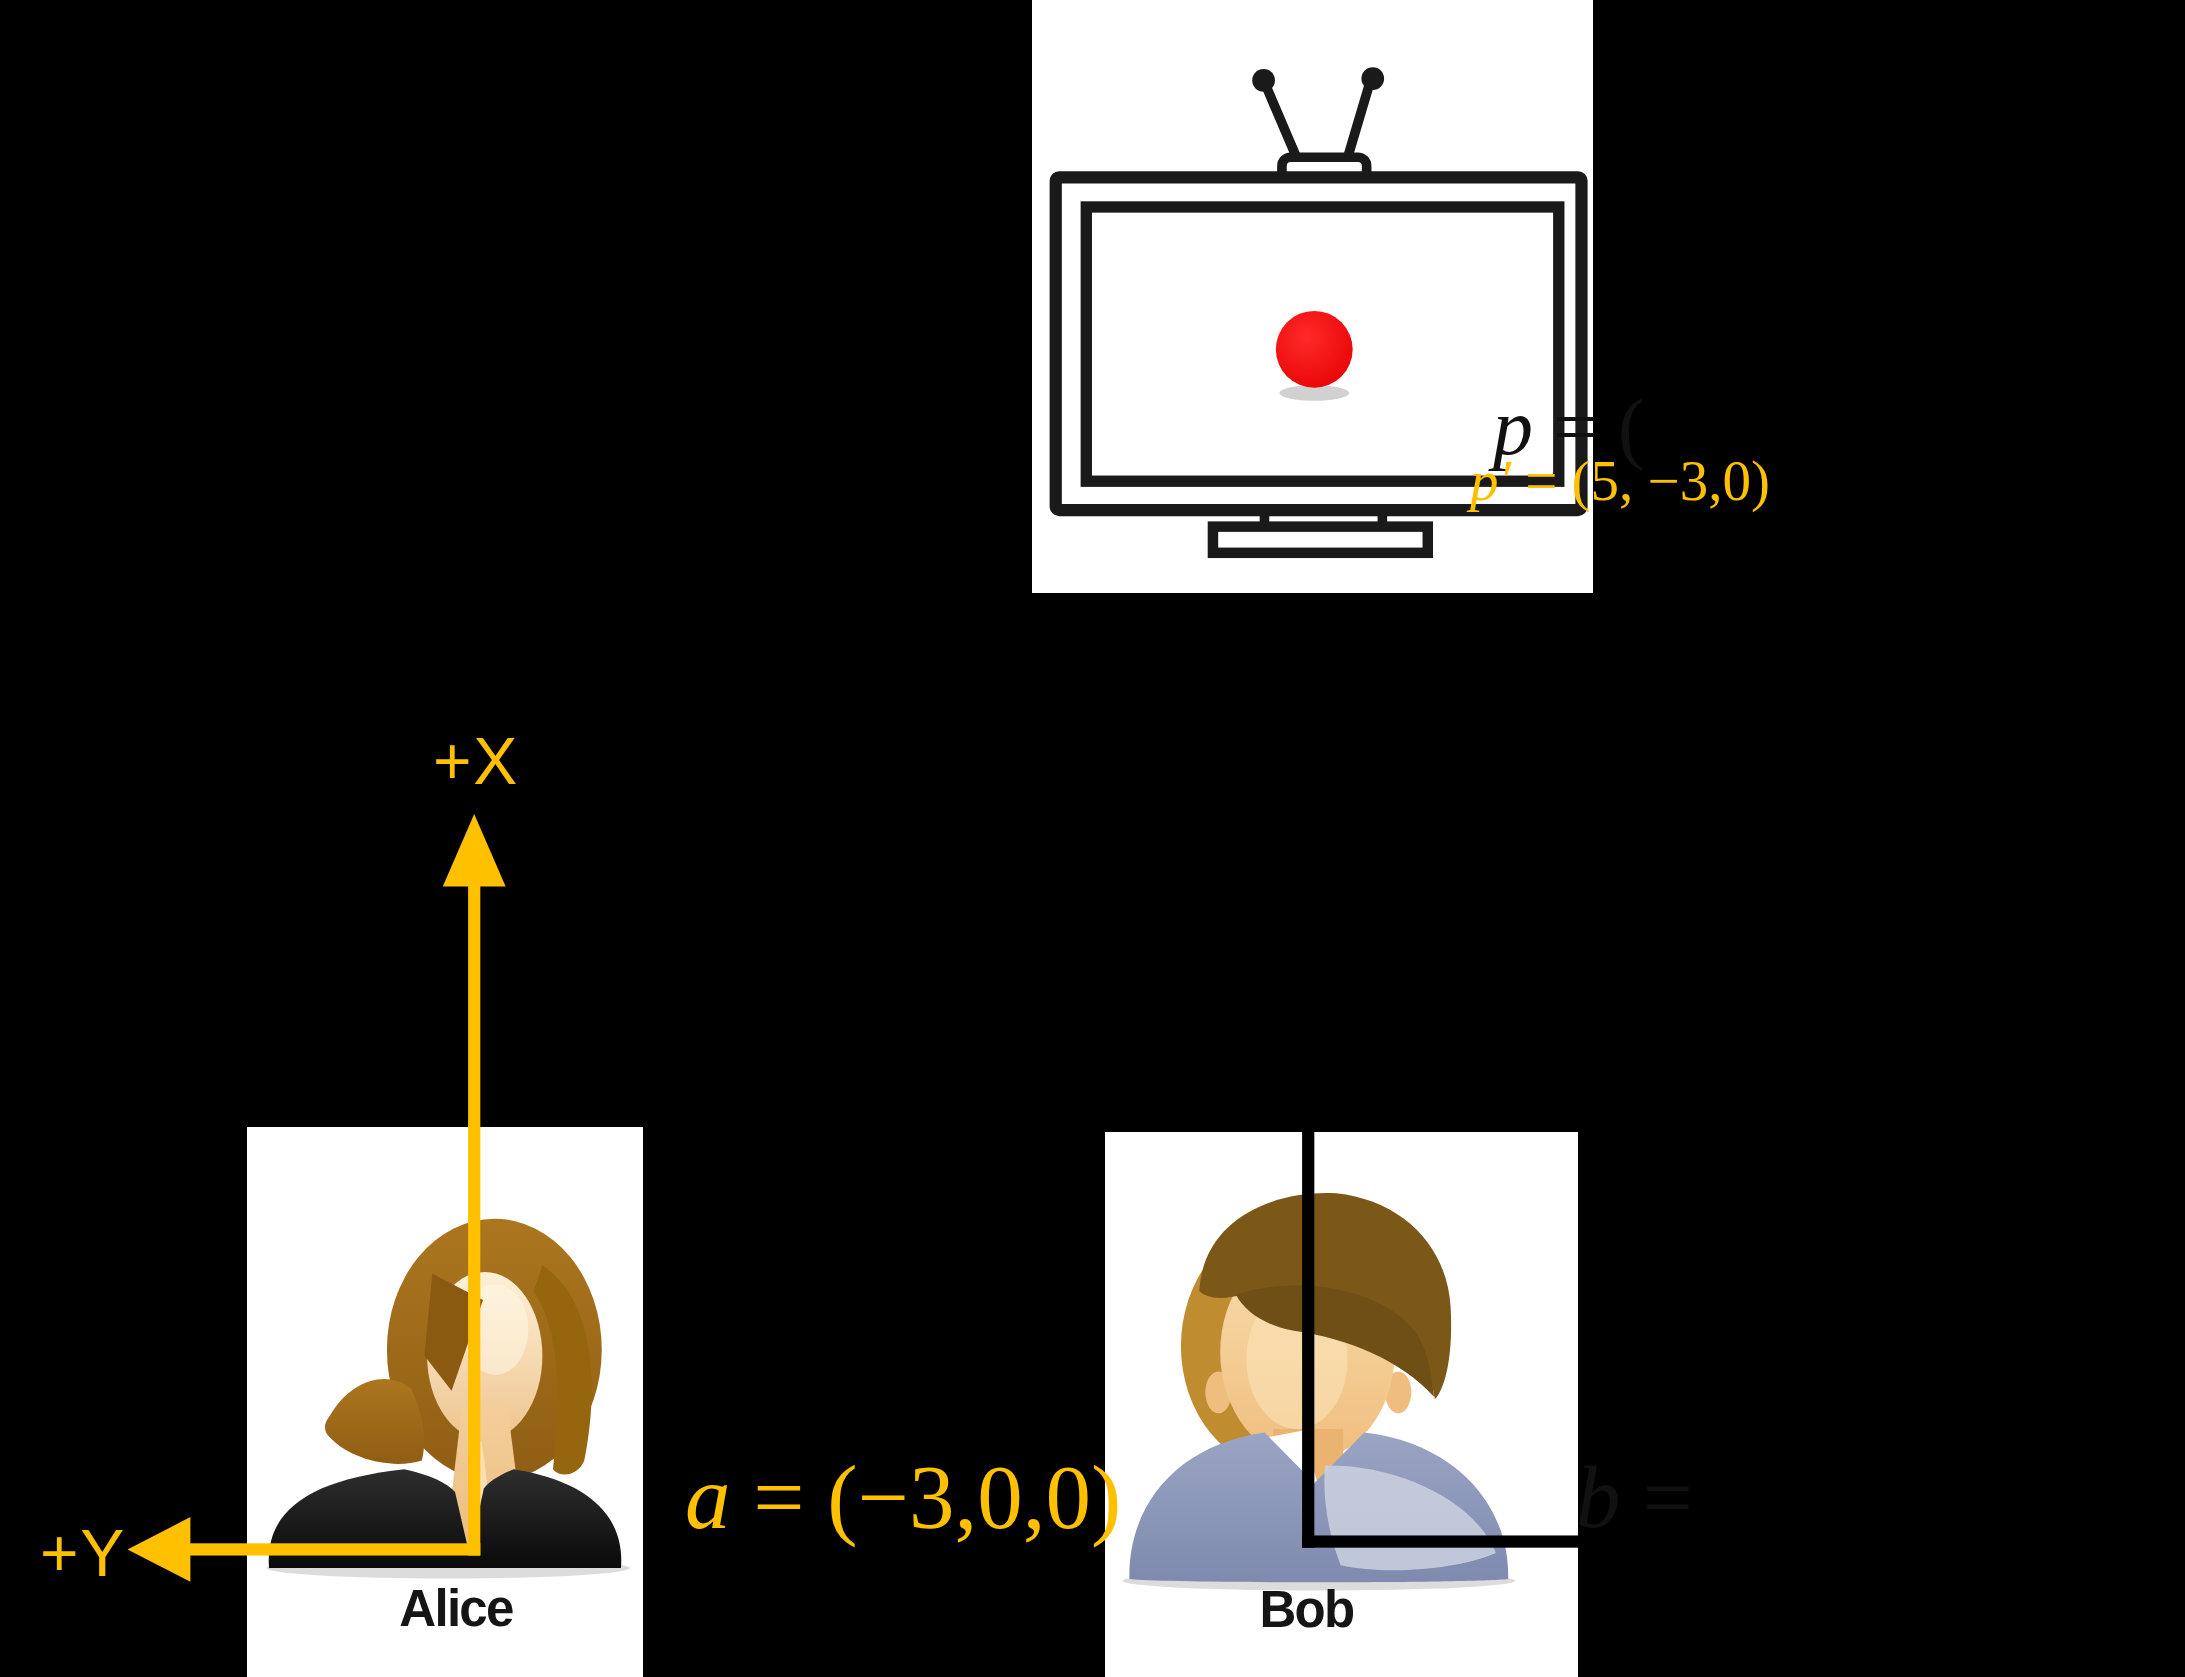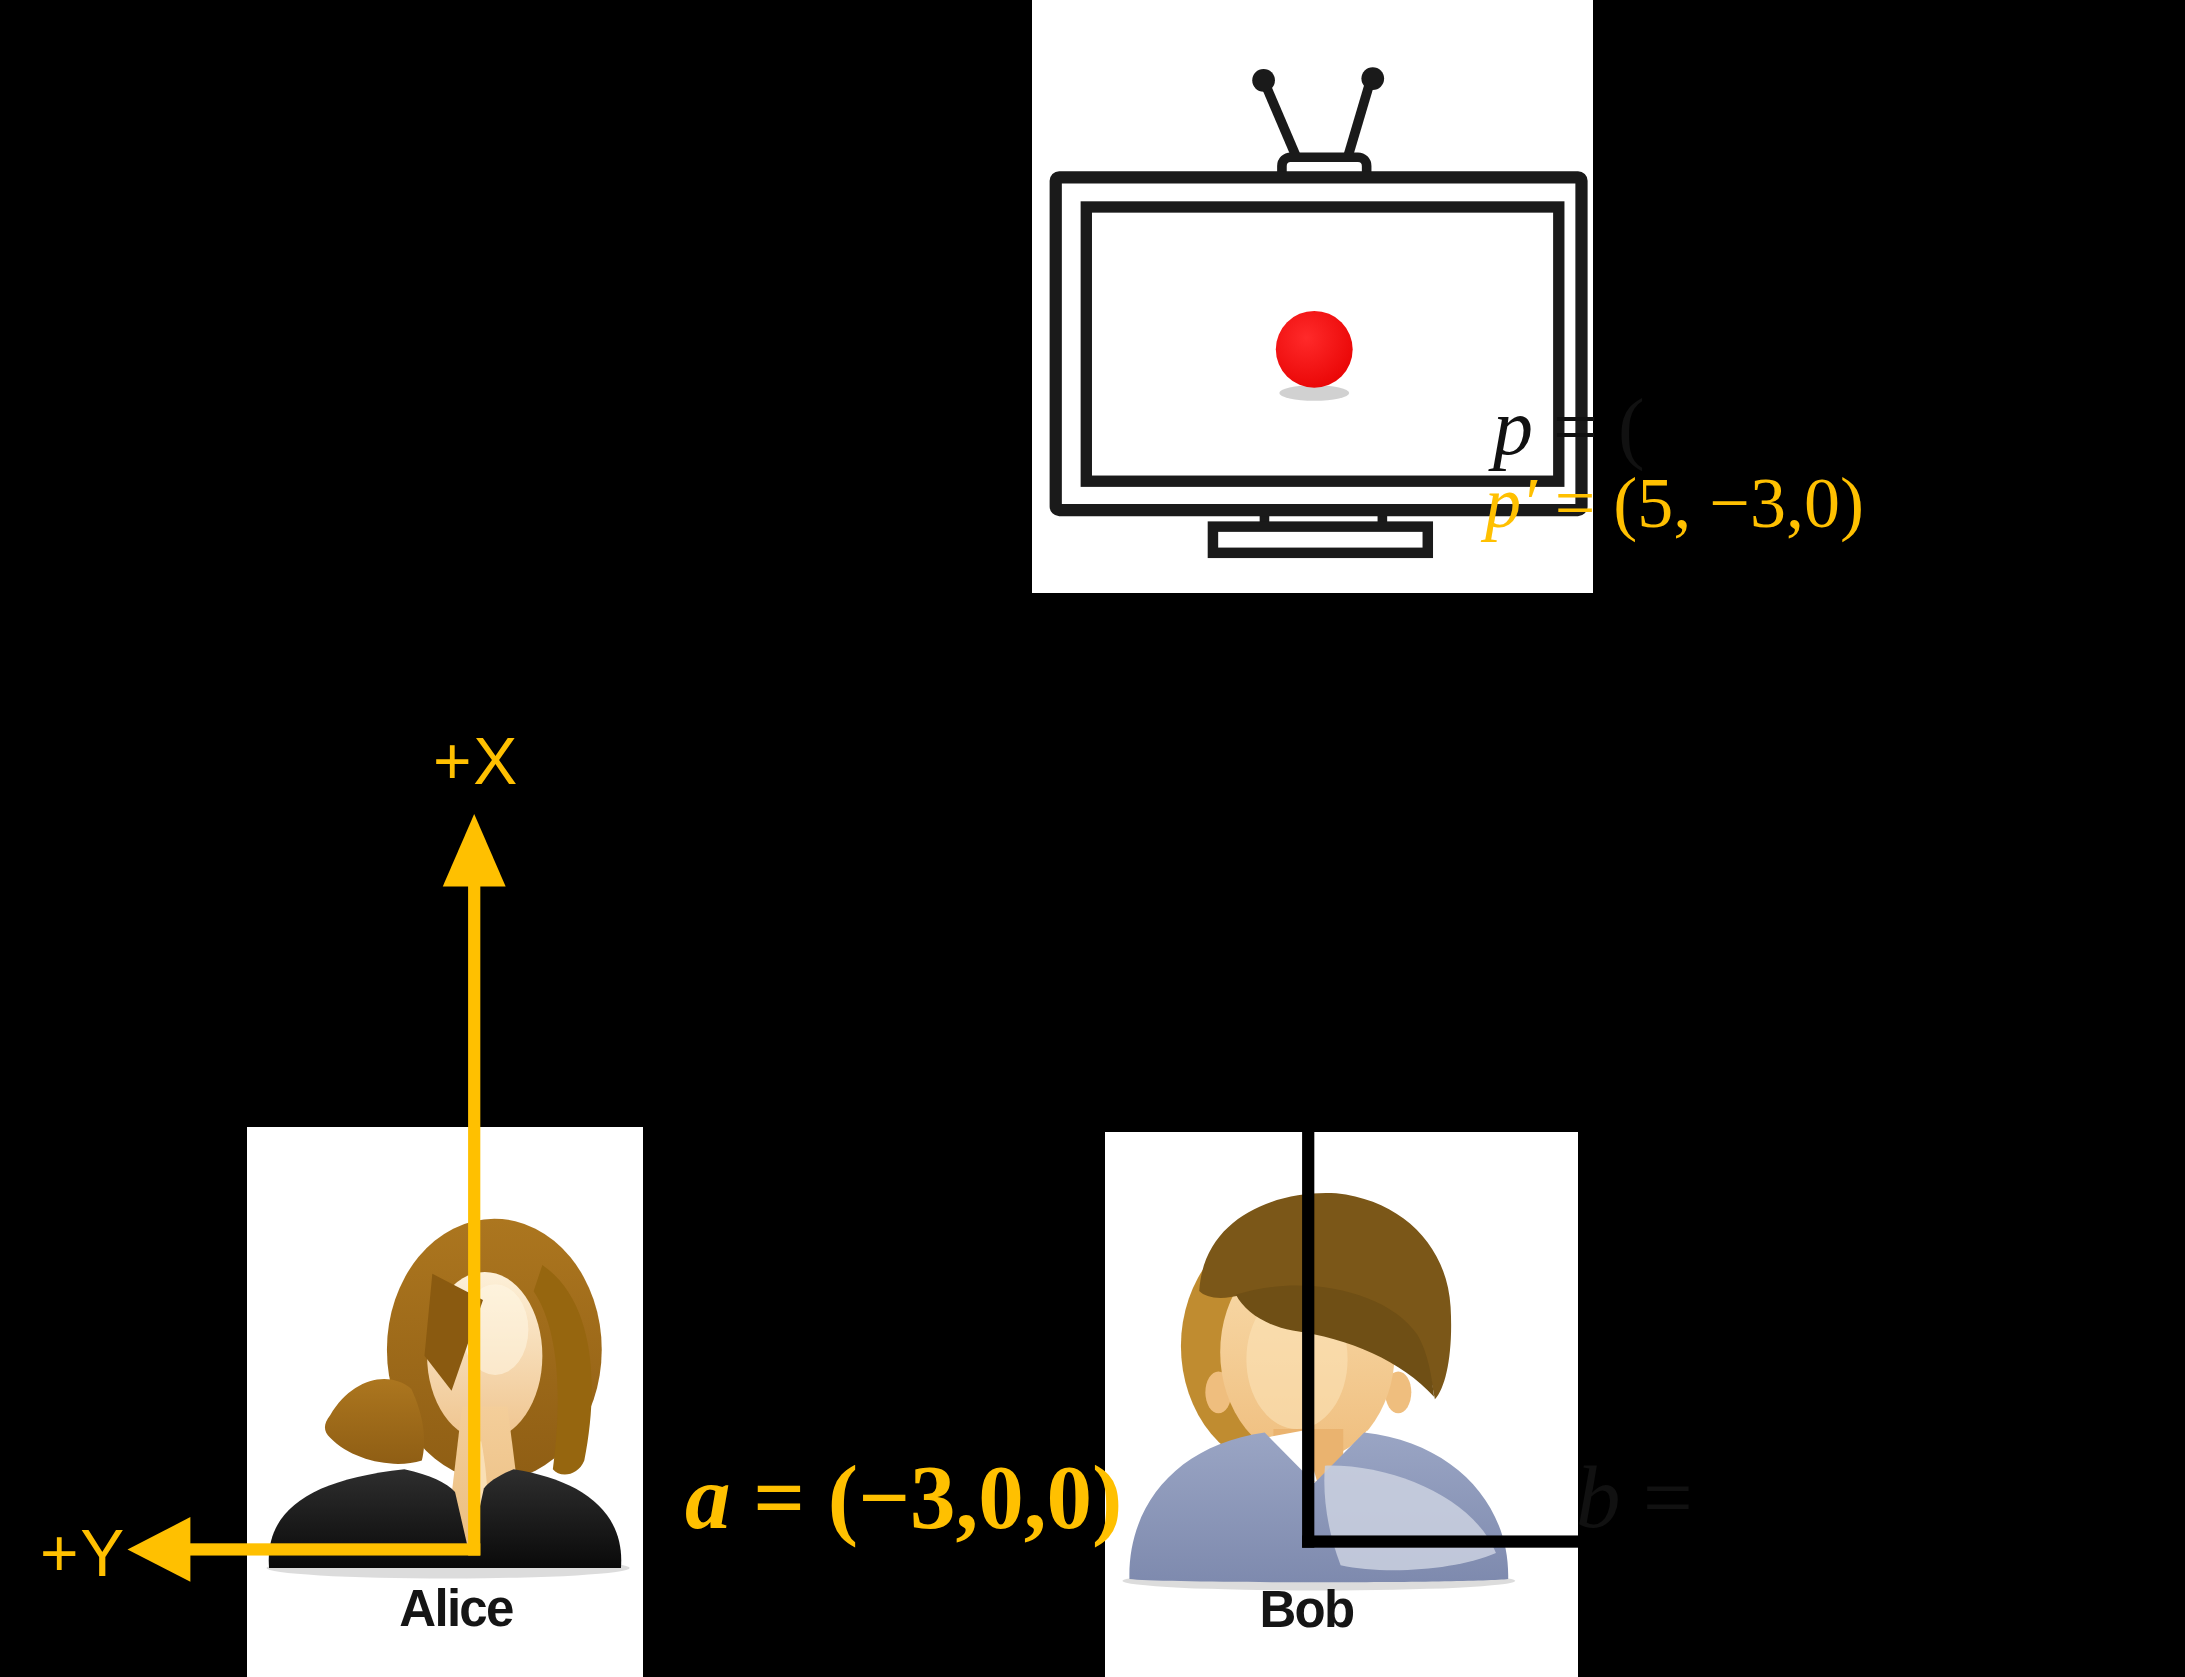--- a/index.html
+++ b/index.html
@@ -9,22 +9,22 @@
   }
   .panel{position:absolute;background:#fff;}
   .panel svg{display:block;width:100%;height:100%;}
   .overlay{position:absolute;left:0;top:0;width:2185px;height:1678px;pointer-events:none;}
   .eq{
     position:absolute;white-space:pre;line-height:1;
     font-family:"Liberation Serif",serif;
   }
   .eq .var{font-style:italic;}
   #p-equation{left:1413px;top:307px;font-size:80px;color:#111;}
-  #pprime-equation{left:1413px;top:395px;font-size:72px;color:#FFC000;}
-  #a-equation{left:594px;top:1361px;font-size:91px;color:#FFC000;font-weight:bold;}
+  #pprime-equation{left:1413px;top:395px;font-size:57px;color:#FFC000;}
+  #a-equation{left:594px;top:1361px;font-size:91px;color:#FFC000;}
   #b-equation{left:1487px;top:1364px;font-size:89px;color:#111;}
   .axis-label{
     position:absolute;line-height:1;color:#FFC000;
     font-size:66px;font-weight:400;letter-spacing:1.7px;
     font-family:"Liberation Sans",sans-serif;
   }
   #x-axis-label{left:433px;top:728px;}
   #y-axis-label{left:40px;top:1520px;}
   .caption{
     position:absolute;line-height:1;color:#151515;text-align:center;

